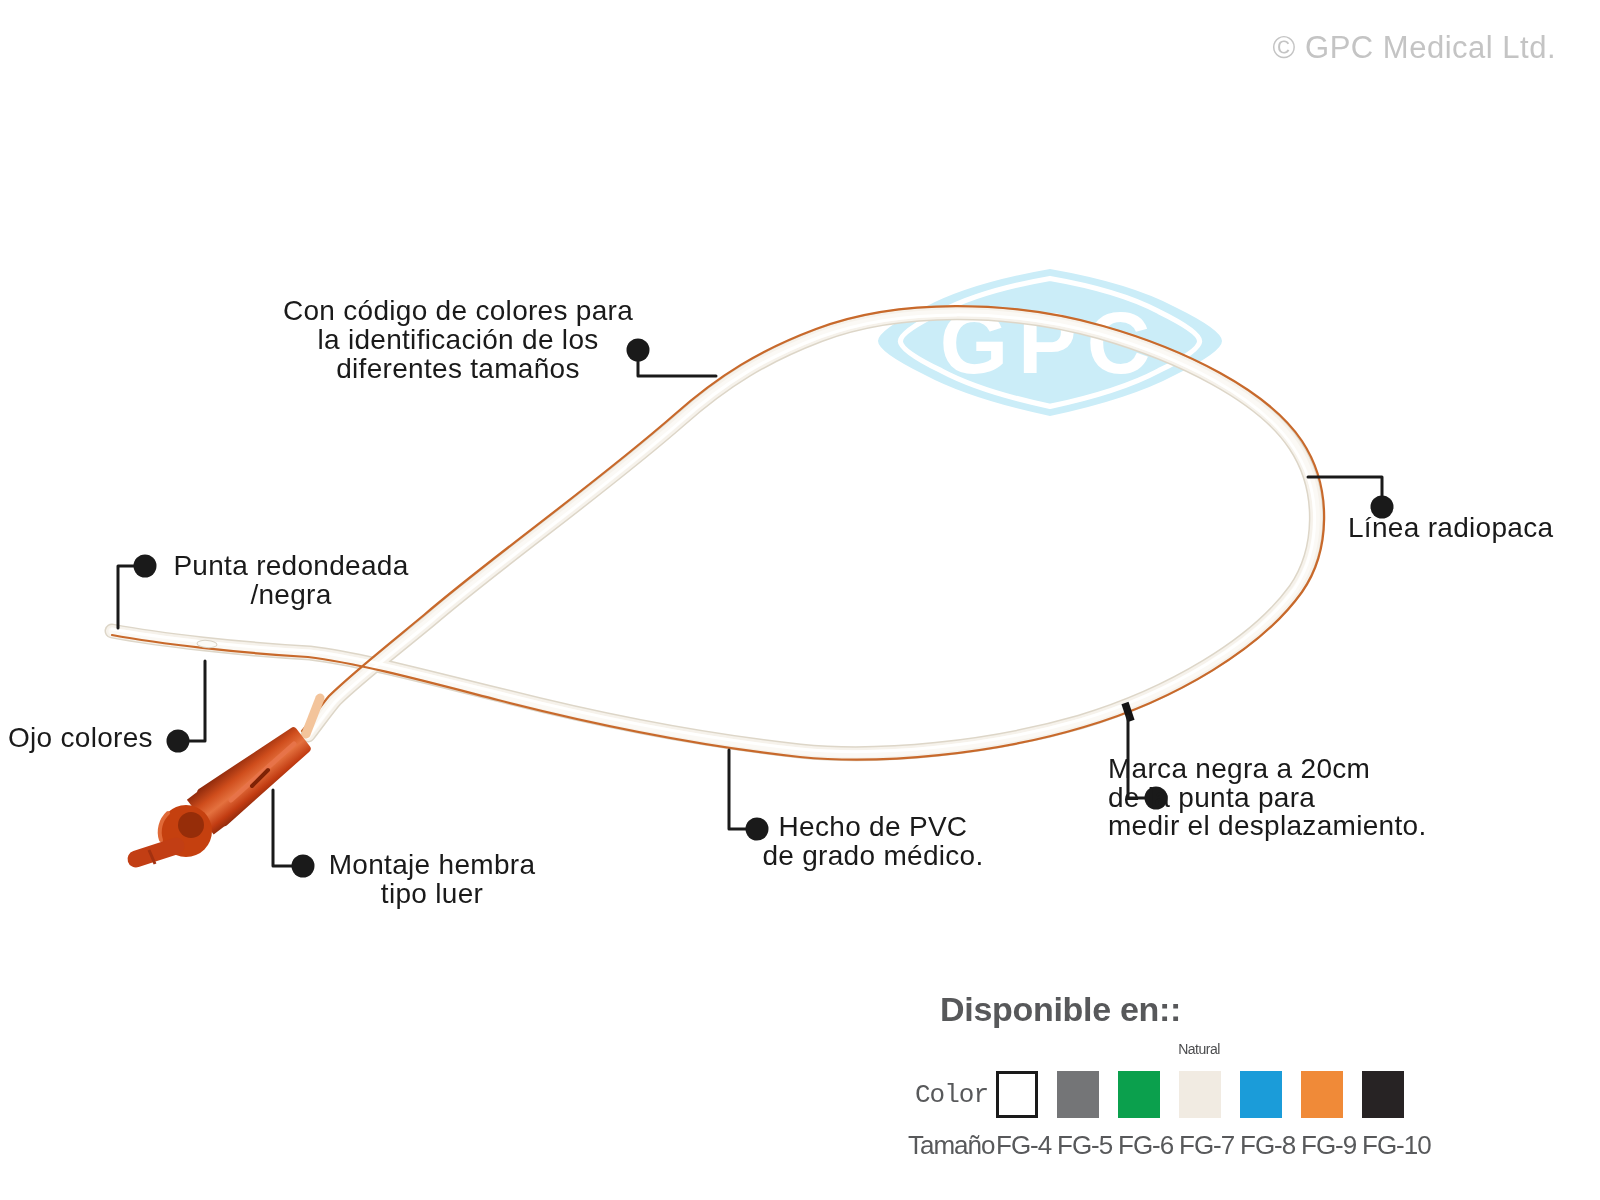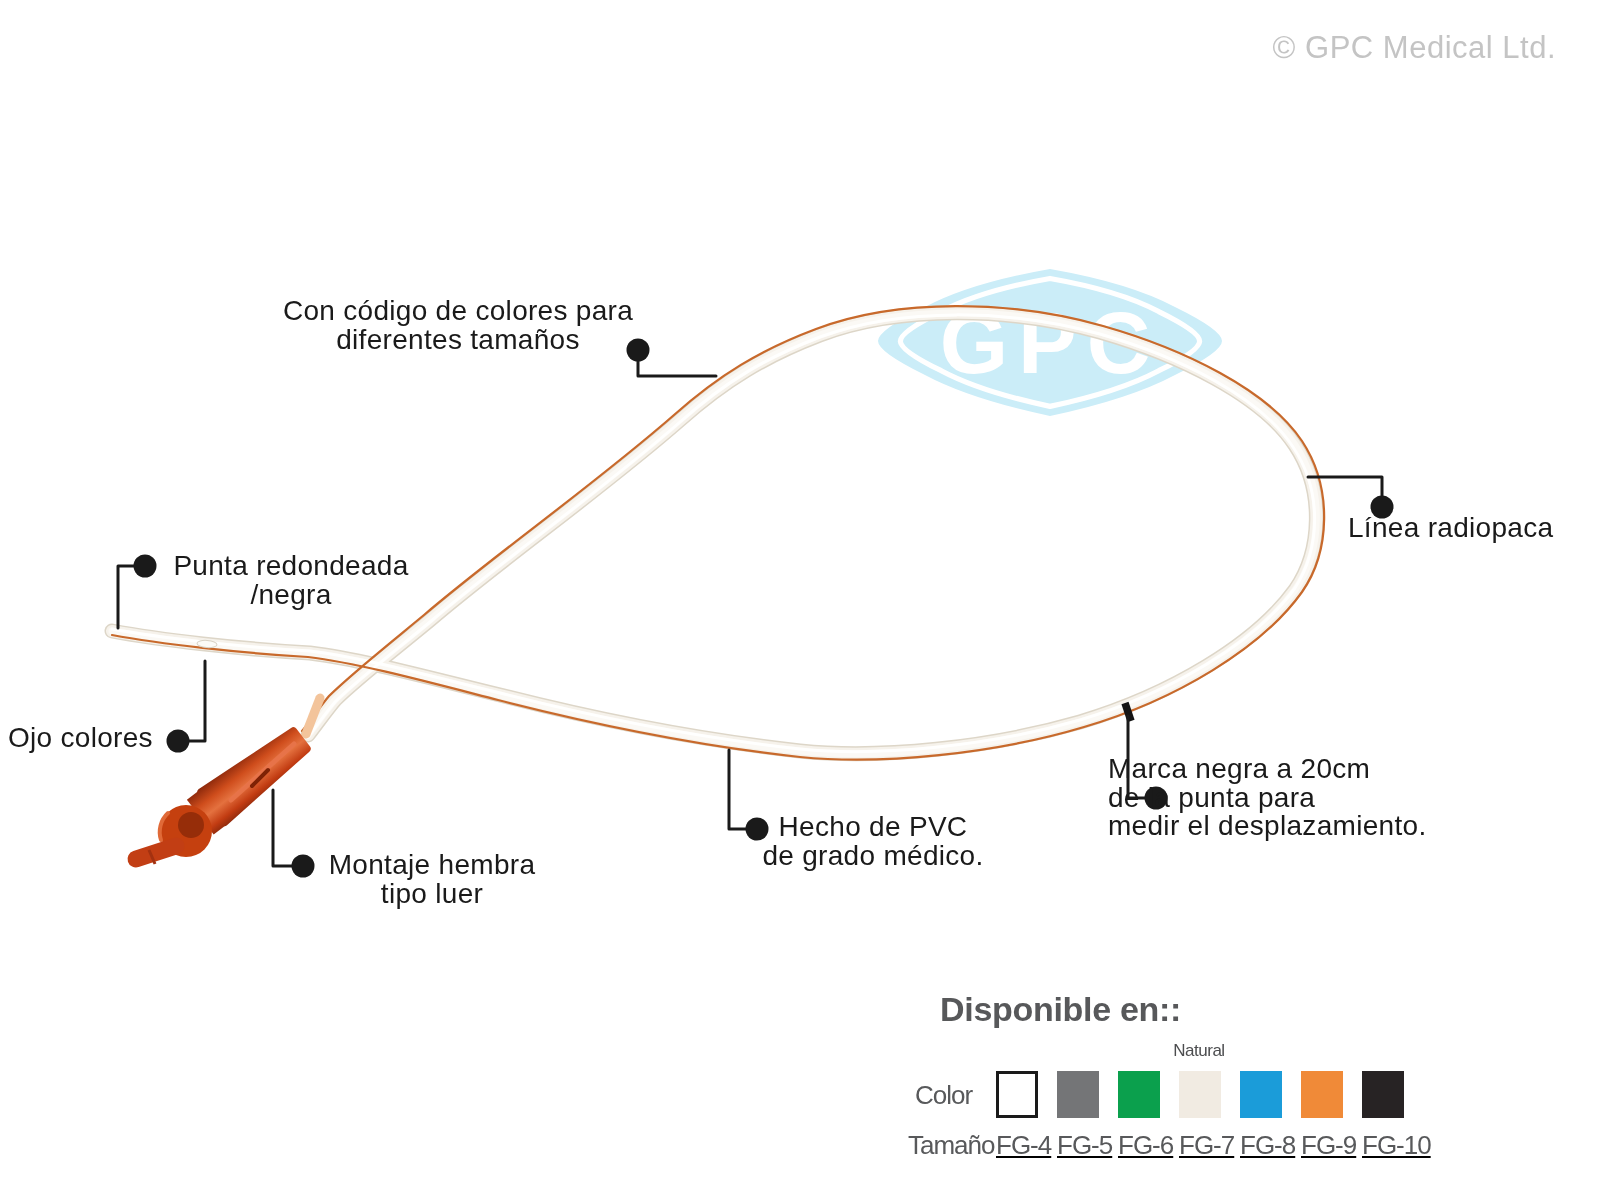--- a/index.html
+++ b/index.html
@@ -13,27 +13,27 @@
   .lbl-punta{left:160px;top:551px;width:262px;text-align:center;}
   .lbl-ojo{left:8px;top:723px;white-space:nowrap;}
   .lbl-montaje{left:316px;top:850px;width:232px;text-align:center;}
   .lbl-pvc{left:748px;top:812px;width:250px;text-align:center;}
   .lbl-marca{left:1108px;top:755px;width:364px;text-align:left;line-height:28.5px;}
   .copyright{position:absolute;top:30px;right:44px;font-size:31px;color:#c4c4c4;
              letter-spacing:.5px;white-space:nowrap;}
   .avail-heading{position:absolute;left:940px;top:990px;font-size:34px;font-weight:bold;
                  color:#57585a;letter-spacing:-.3px;}
   .natural{position:absolute;left:1172px;top:1041px;width:54px;text-align:center;
-           font-size:17px;color:#4c4d4f;letter-spacing:-.5px;}
+           font-size:14px;color:#4c4d4f;letter-spacing:-.5px;}
   .row-label{position:absolute;font-size:26px;color:#58595b;letter-spacing:-1px;}
-  .row-label.color{left:915px;top:1080px;}
+  .row-label.color{left:915px;top:1080px;font-family:Liberation Mono, monospace;}
   .row-label.tamano{left:908px;top:1130px;}
   .swatch-row{position:absolute;left:996px;top:1071px;display:flex;}
   .swatch{width:42px;height:47px;margin-right:19px;box-sizing:border-box;}
-  .size-row{position:absolute;left:996px;top:1130px;display:flex;text-decoration:underline;}
+  .size-row{position:absolute;left:996px;top:1130px;display:flex;}
   .size-cell{width:42px;margin-right:19px;text-align:center;font-size:26px;color:#58595b;
              letter-spacing:-1px;white-space:nowrap;}
 </style>
 </head>
 <body>
 
 <div class="stage">
 
   <svg class="art" width="1600" height="1200" viewBox="0 0 1600 1200">
     <defs>
@@ -126,20 +126,21 @@
       <circle cx="303" cy="866" r="11.5"></circle>
       <circle cx="757" cy="829" r="11.5"></circle>
       <circle cx="1156" cy="798" r="11.5"></circle>
     </g>
   </svg>
 
   <div class="copyright">© GPC Medical Ltd.</div>
 
   <div class="label lbl-codigo">
     <span class="ln">Con código de colores para</span>
+    <span class="ln">la identificación de los</span>
     <span class="ln">diferentes tamaños</span>
   </div>
 
   <div class="label lbl-radiopaca">Línea radiopaca</div>
 
   <div class="label lbl-punta">
     <span class="ln">Punta redondeada</span>
     <span class="ln">/negra</span>
   </div>
 

